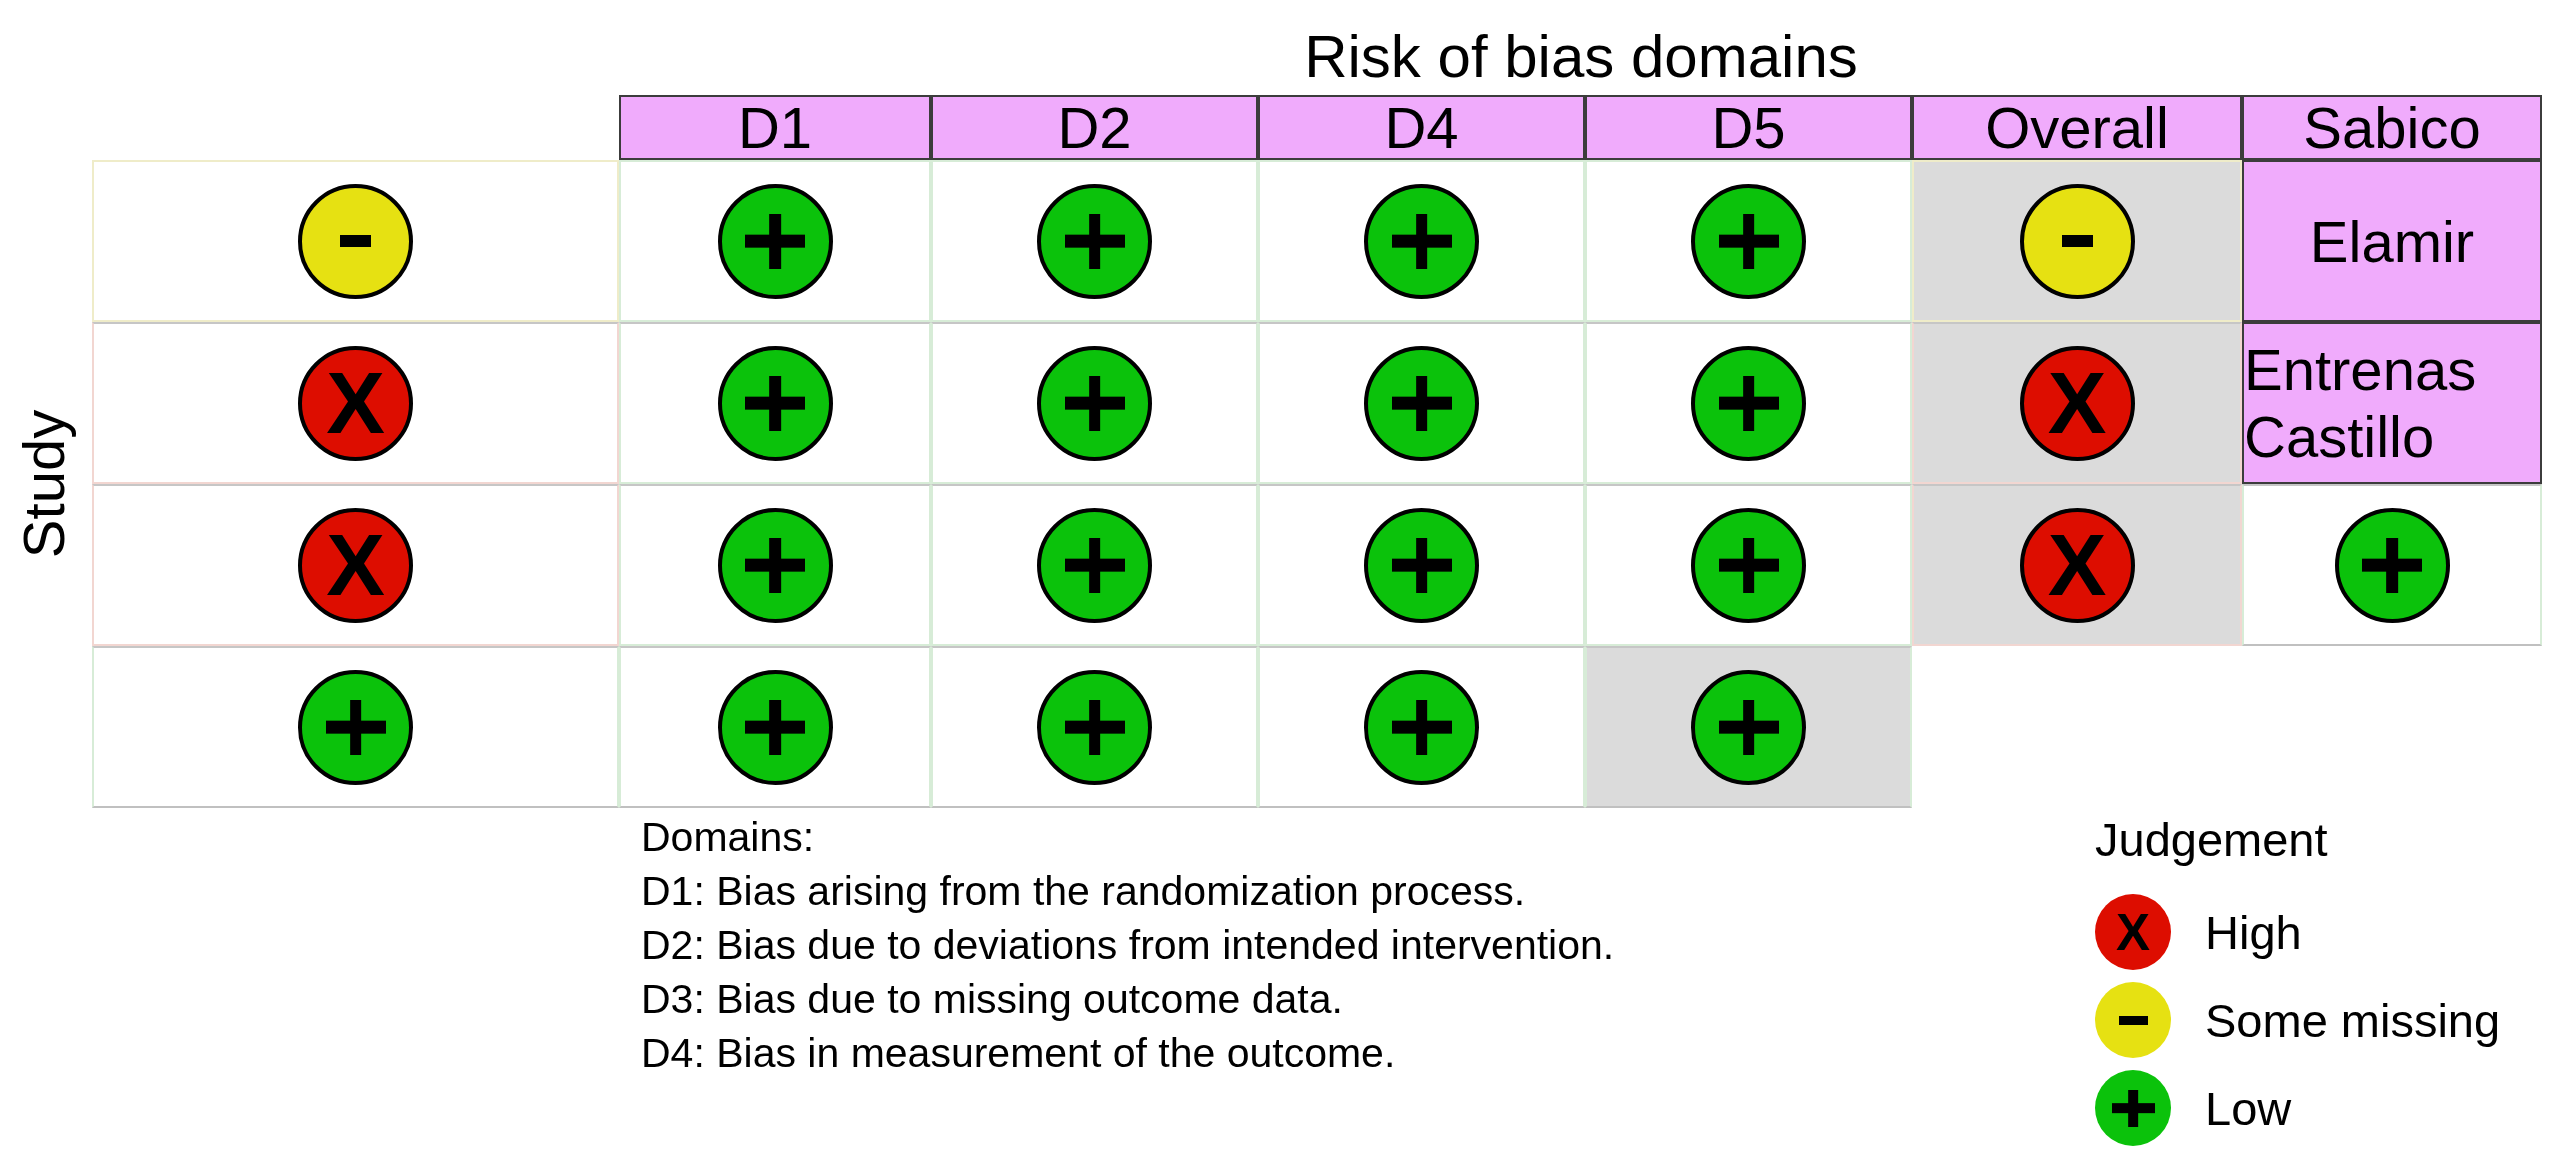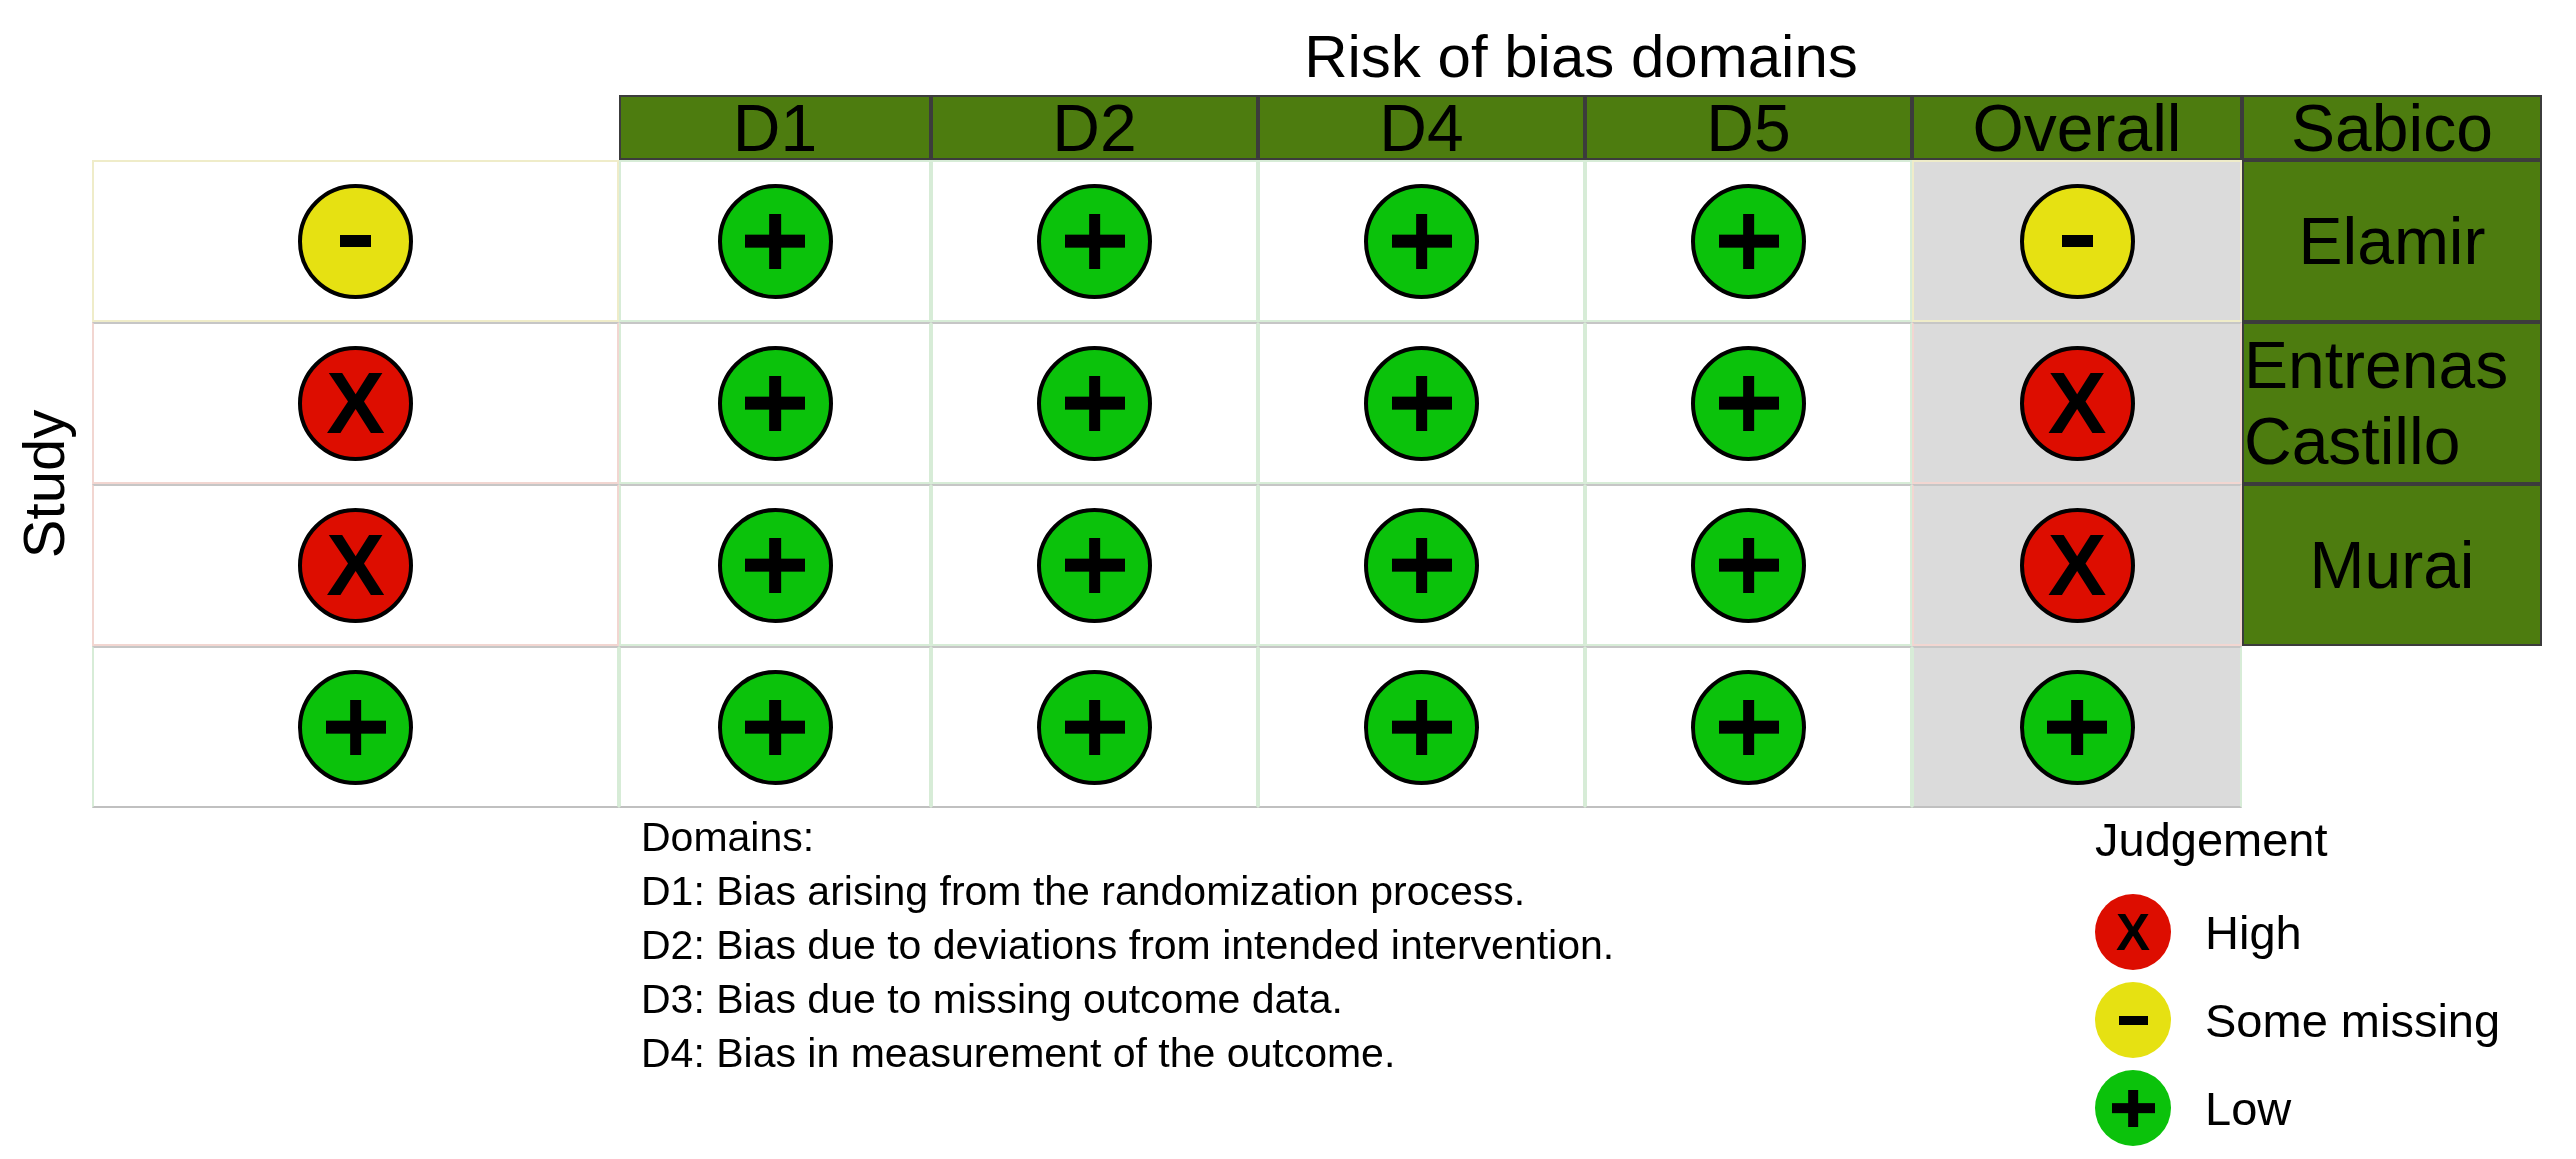--- a/index.html
+++ b/index.html
@@ -19,23 +19,23 @@
     font-size:58px; white-space:nowrap;
   }
   .grid {
     position:absolute; left:92px; top:83px;
     display:grid;
     grid-template-columns:527px 312px 327px 327px 327px 330px 300px;
     grid-template-rows:65px 162px 162px 162px 162px;
   }
   .corner { background:transparent; }
   .hdr, .rowlab {
-    background:#4d7c0f; border:2.9px solid #3c3c3c;
-    display:flex; align-items:center; justify-content:center;
-    font-size:66px;
+    background:#f0abfc; border:2.9px solid #3c3c3c;
+    display:flex; align-items:center; justify-content:center;
+    font-size:58px;
   }
   .cell {
     background:#ffffff; border:2.9px solid transparent;
     display:flex; align-items:center; justify-content:center;
   }
   .cell.overall { background:#dbdbdb; }
   .circ {
     width:115px; height:115px; border-radius:50%;
     border:4.9px solid #000;
     display:flex; align-items:center; justify-content:center;
@@ -161,21 +161,20 @@
       <div class="cell" style="border-color: rgb(198, 198, 198) rgb(215, 236, 215) rgb(215, 236, 215);">
         <div class="circ" style="background: rgb(11, 194, 11);">
           <div class="plus"></div>
         </div>
       </div>
       <div class="cell overall" style="border-color: rgb(198, 198, 198) rgb(242, 214, 209) rgb(242, 214, 209);">
         <div class="circ" style="background: rgb(221, 13, 0);">
           <div class="xmark">X</div>
         </div>
       </div>
-      <div class="rowlab">Murai</div>
       <div class="cell" style="border-color: rgb(198, 198, 198) rgb(215, 236, 215) rgb(192, 192, 192);">
         <div class="circ" style="background: rgb(11, 194, 11);">
           <div class="plus"></div>
         </div>
       </div>
       <div class="cell" style="border-color: rgb(198, 198, 198) rgb(215, 236, 215) rgb(192, 192, 192);">
         <div class="circ" style="background: rgb(11, 194, 11);">
           <div class="plus"></div>
         </div>
       </div>

